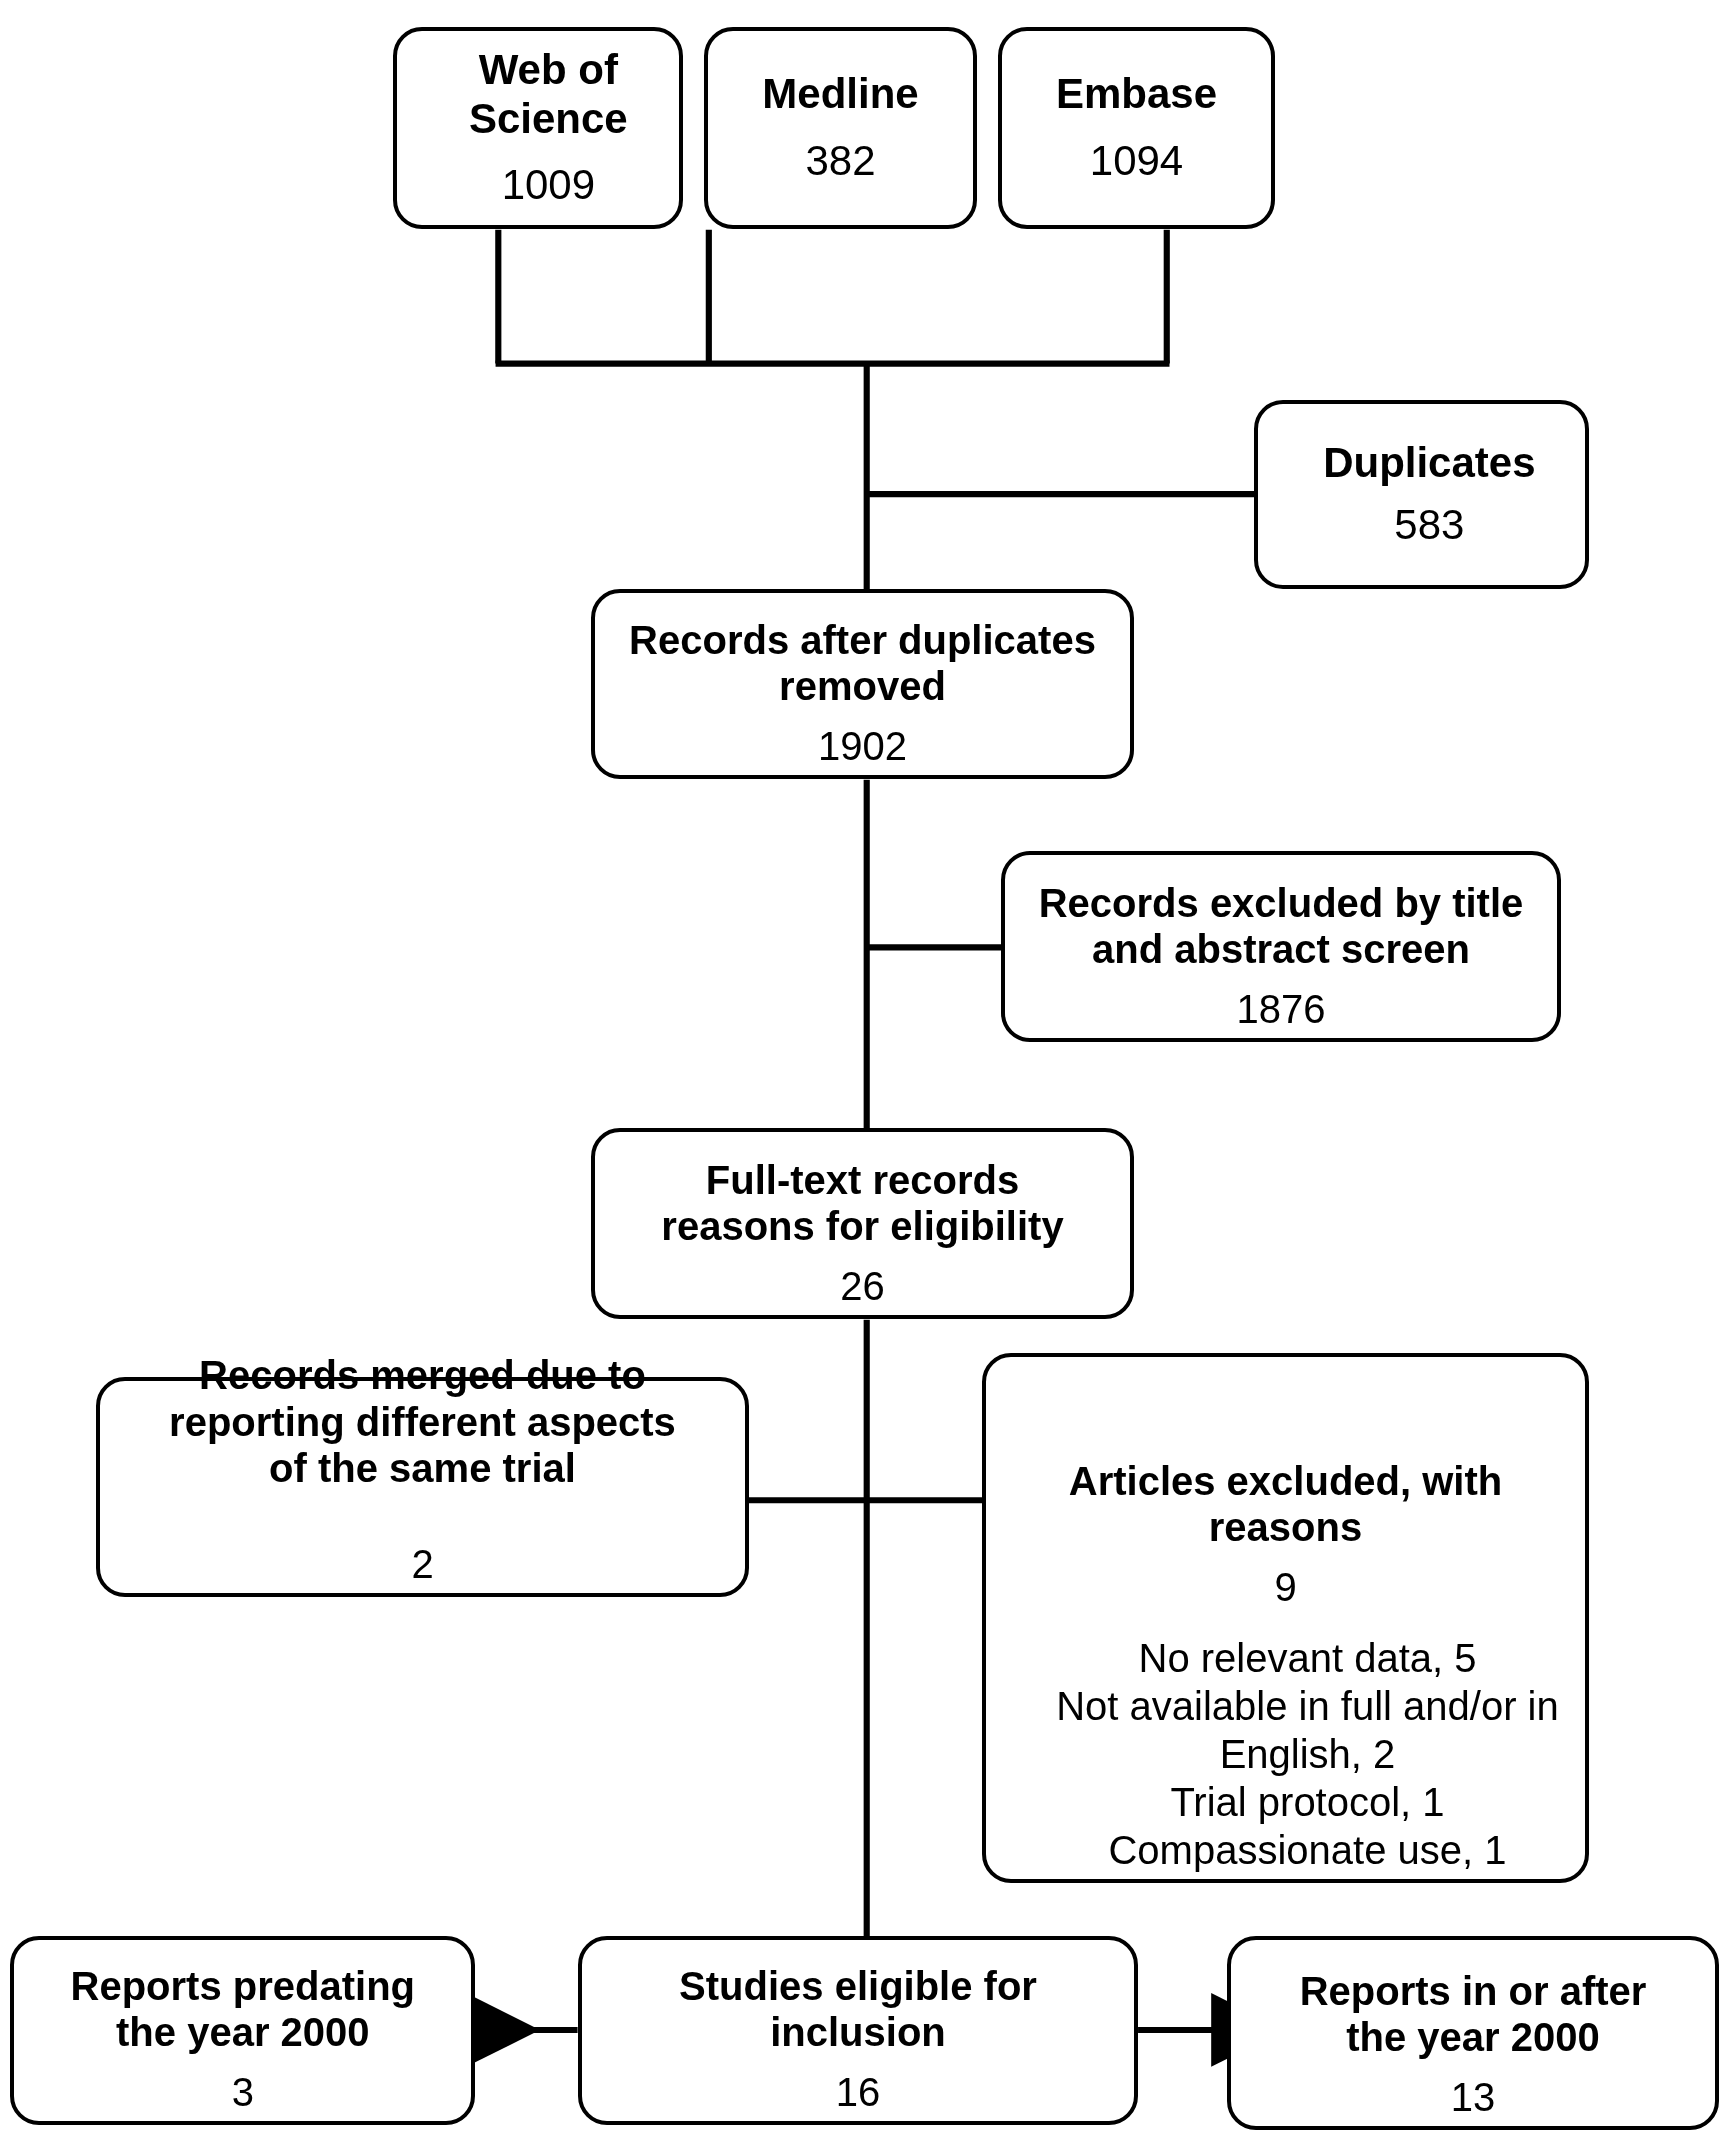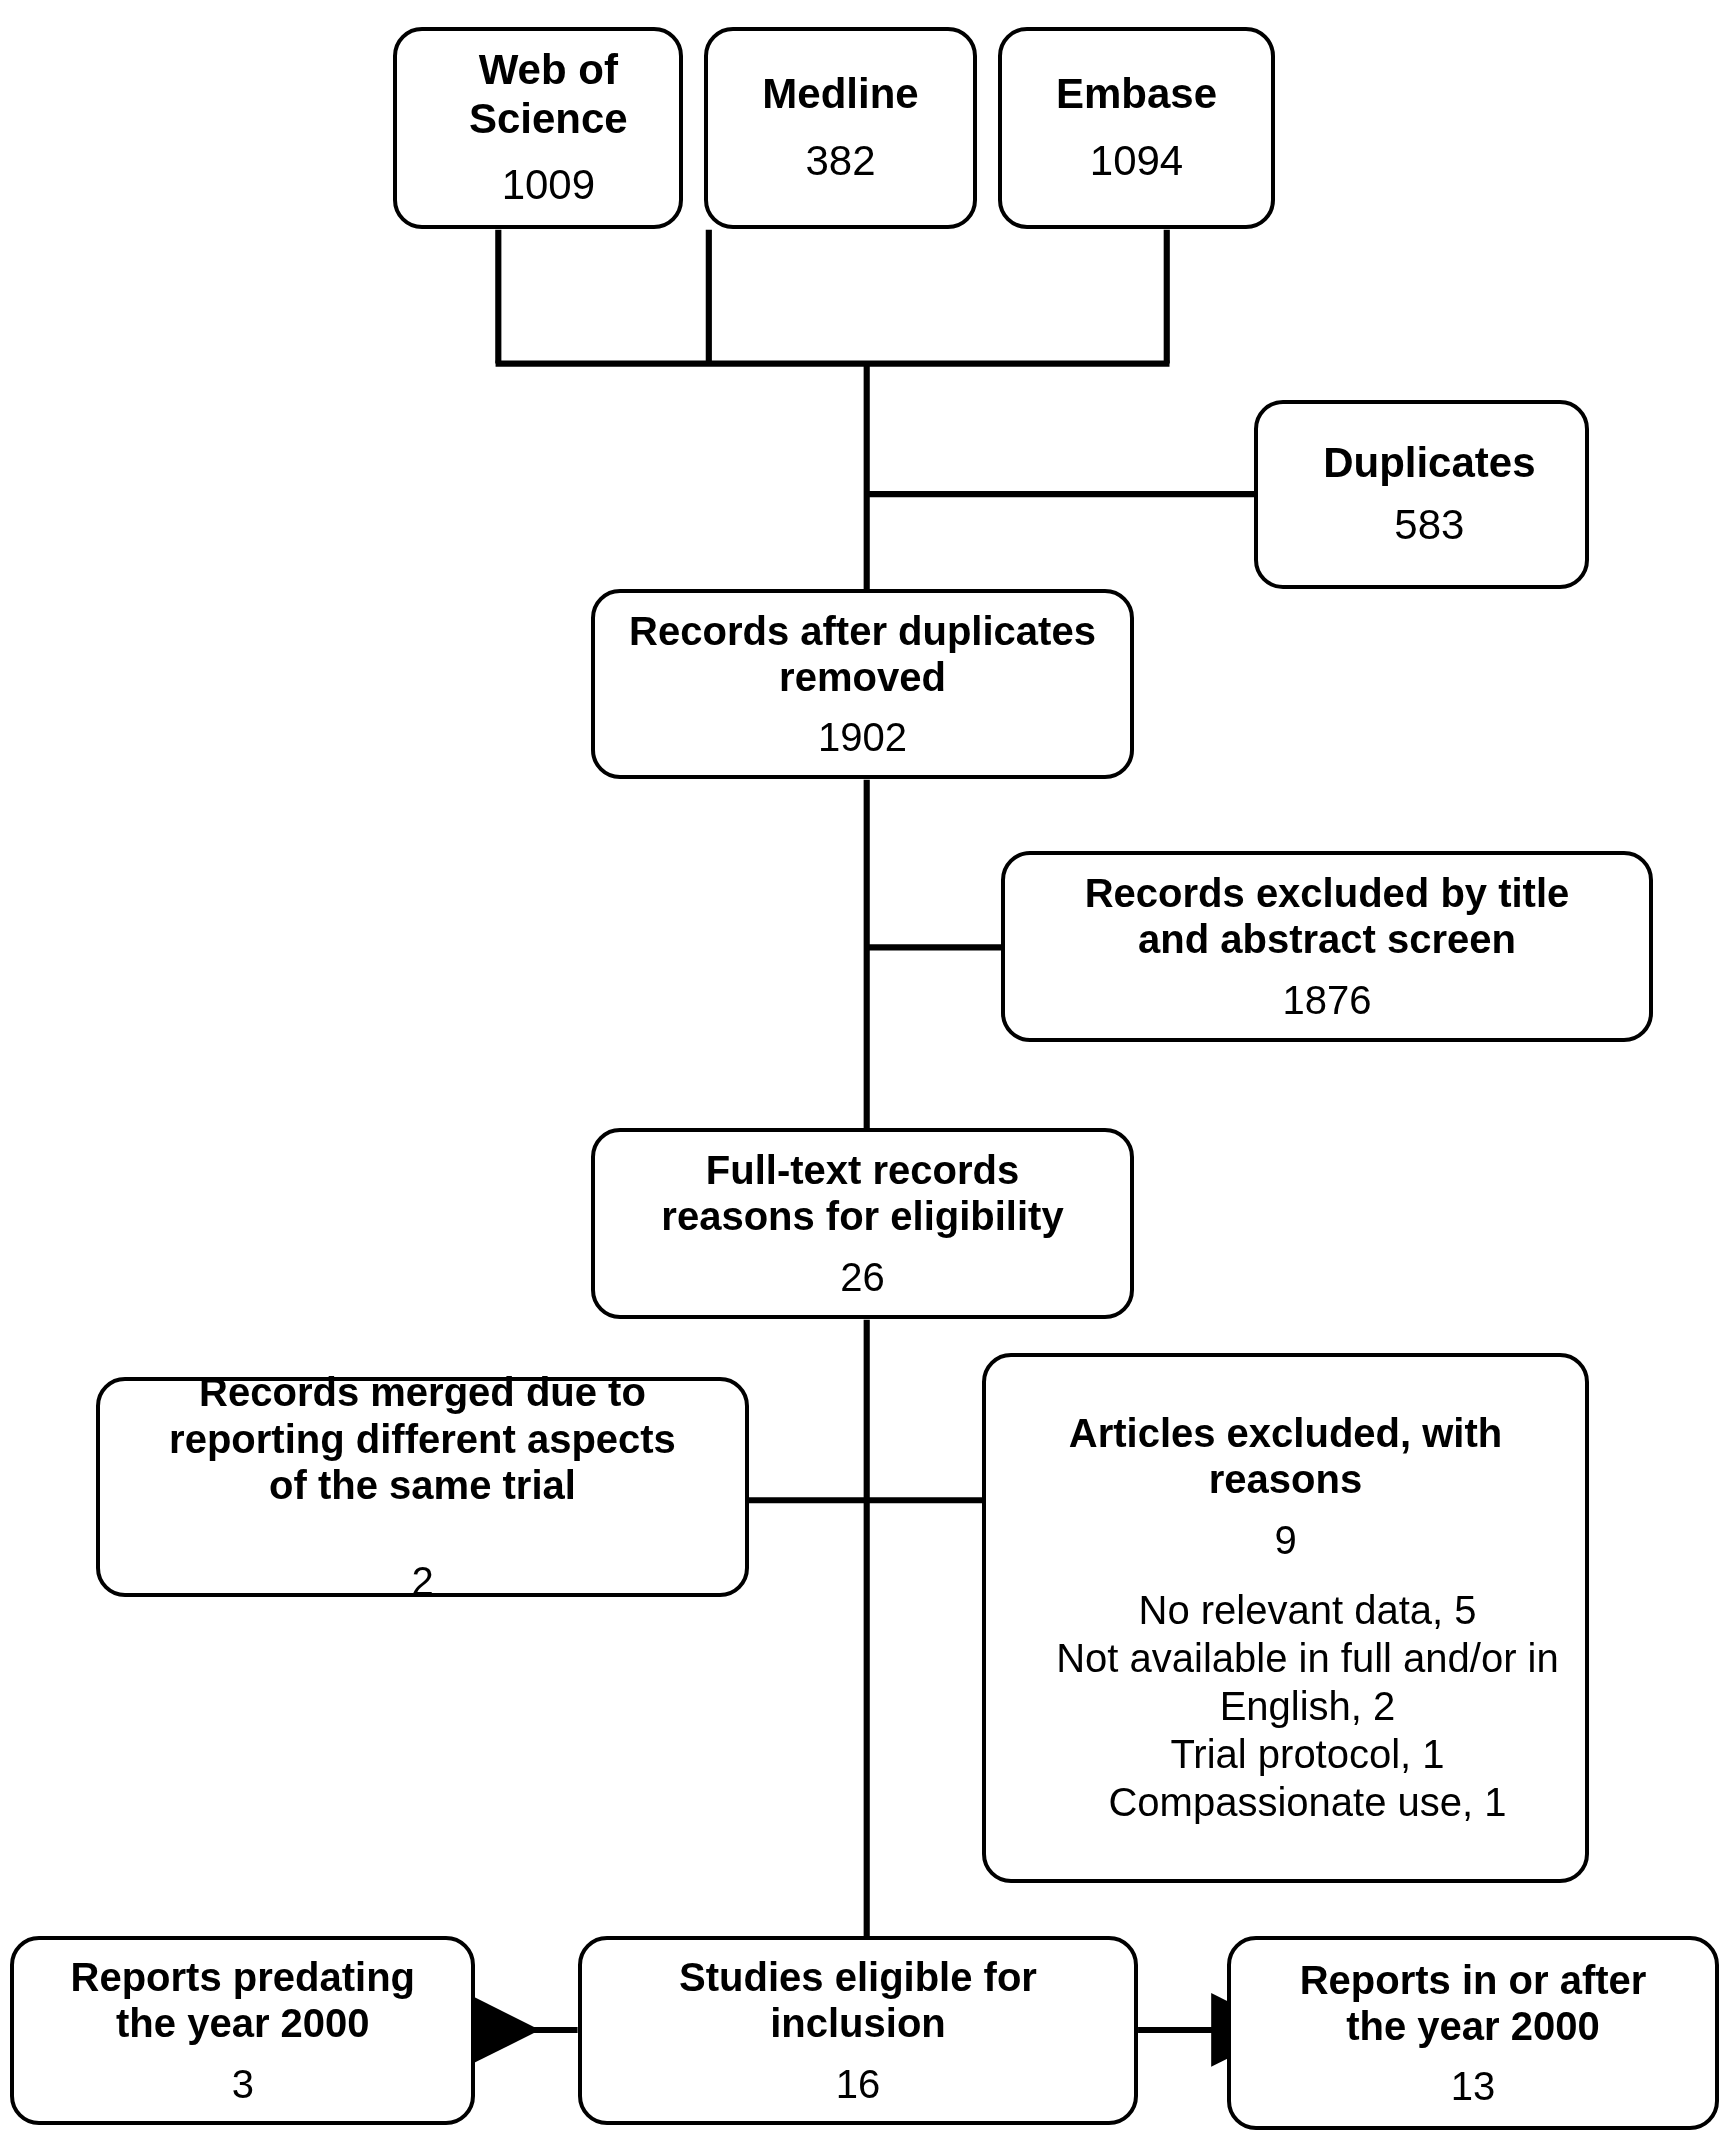--- a/index.html
+++ b/index.html
@@ -50,21 +50,21 @@
   }
   .node .reasons {
     font-weight: normal;
     line-height: 1.2;
     white-space: pre-line;
     margin-top: 23px;
     margin-left: 44px;
   }
   
   .f-lg  { font-size: 42px; }
-  .f-md  { font-size: 40px; }
+  .f-md  { font-size: 40px; justify-content: flex-end; }
   .gap-a .count { margin-top: 18px; }
   .gap-b .count { margin-top: 13.7px; }
 </style>
 </head>
 <body>
 
 <div id="stage">
 
   <svg id="wires" viewBox="0 0 2531 3131" width="1730" height="2140" aria-hidden="true">
     <defs>
@@ -123,21 +123,21 @@
     <div class="title">Duplicates</div>
     <div class="count">583</div>
   </div>
 
   <div class="node f-md gap-b" style="left:591px; top:589px; width:543px; height:190px;">
     <div class="title">Records after duplicates
 removed</div>
     <div class="count">1902</div>
   </div>
 
-  <div class="node f-md gap-b" style="left:1001px; top:851px; width:652px; height:191px;">
+  <div class="node f-md gap-b" style="left:1001px; top:851px; width:560px; height:191px;">
     <div class="title">Records excluded by title
 and abstract screen</div>
     <div class="count">1876</div>
   </div>
 
   <div class="node f-md gap-b" style="left:591px; top:1128px; width:543px; height:191px;">
     <div class="title">Full-text records
 reasons for eligibility</div>
     <div class="count">26</div>
   </div>

